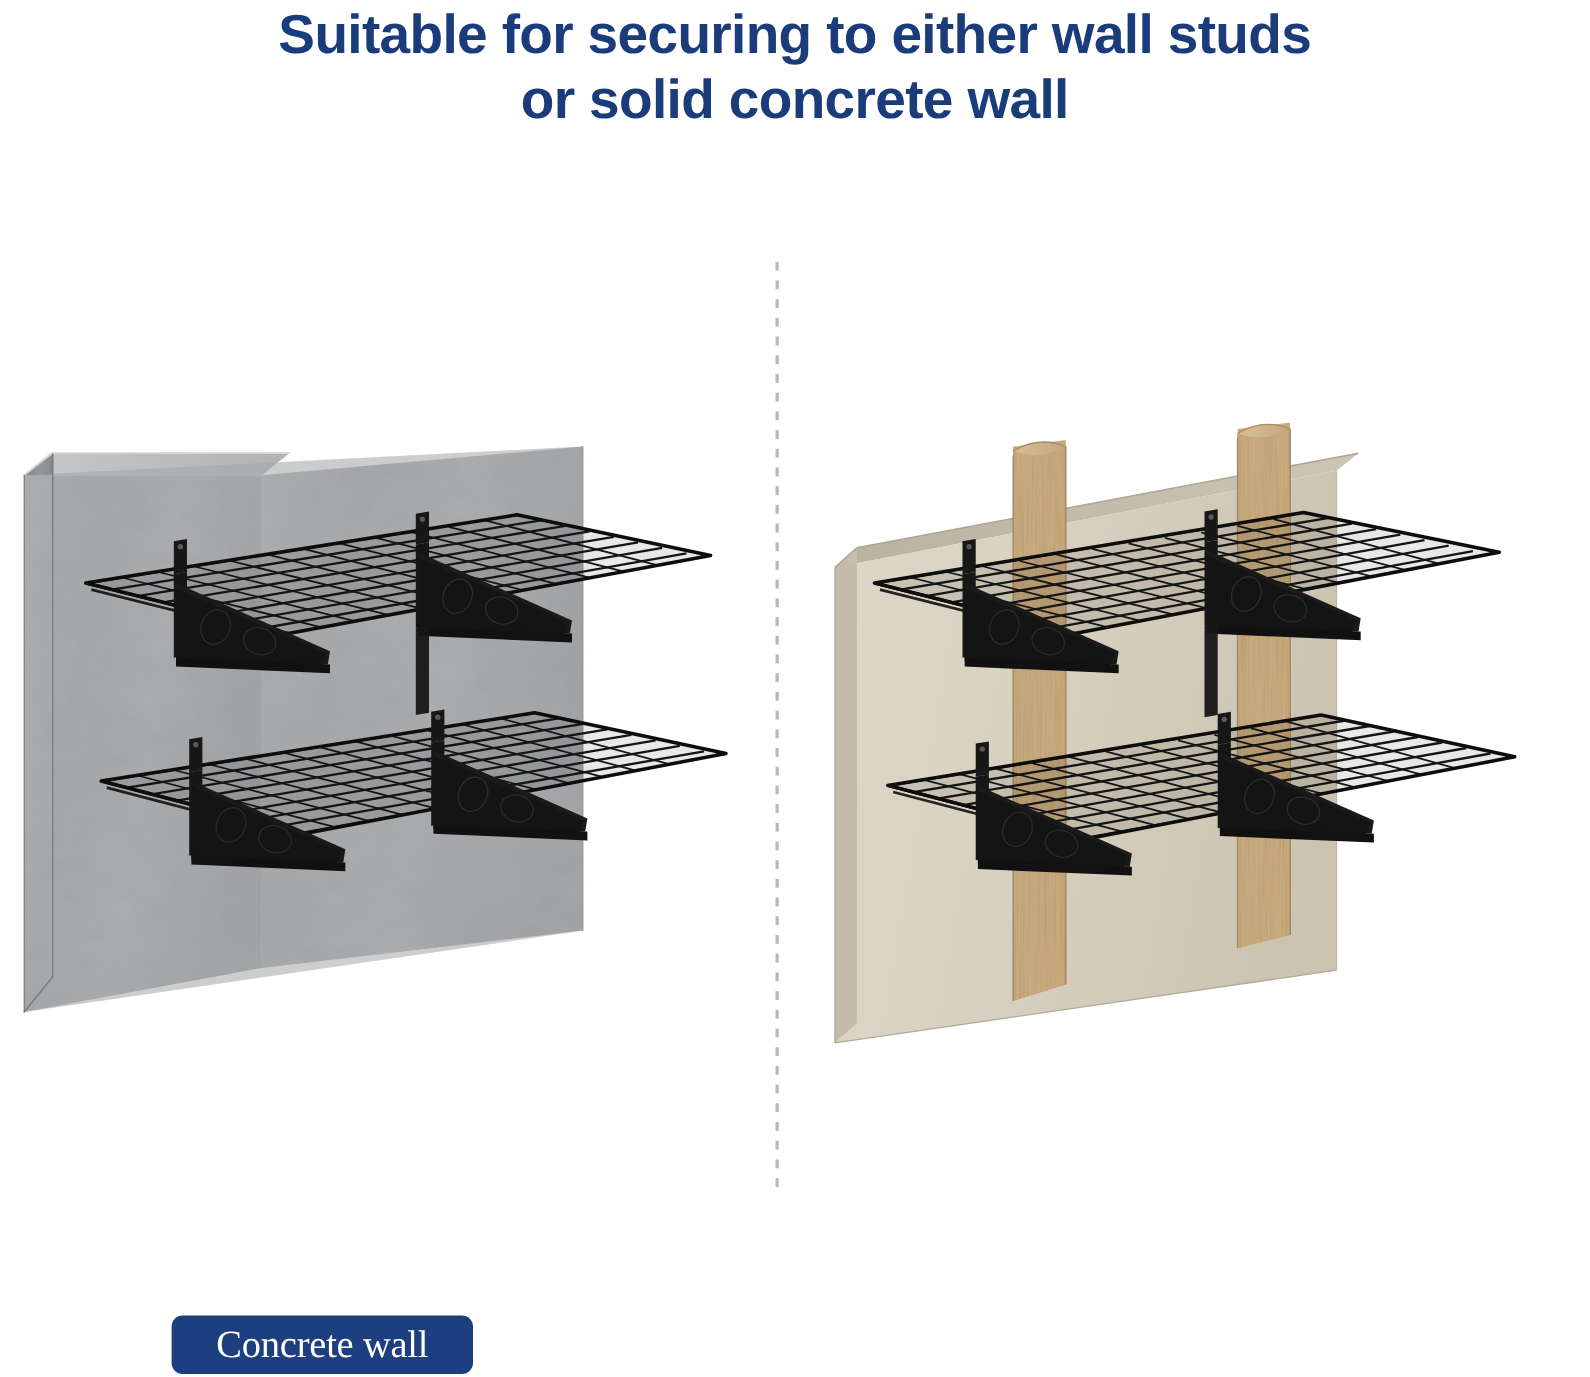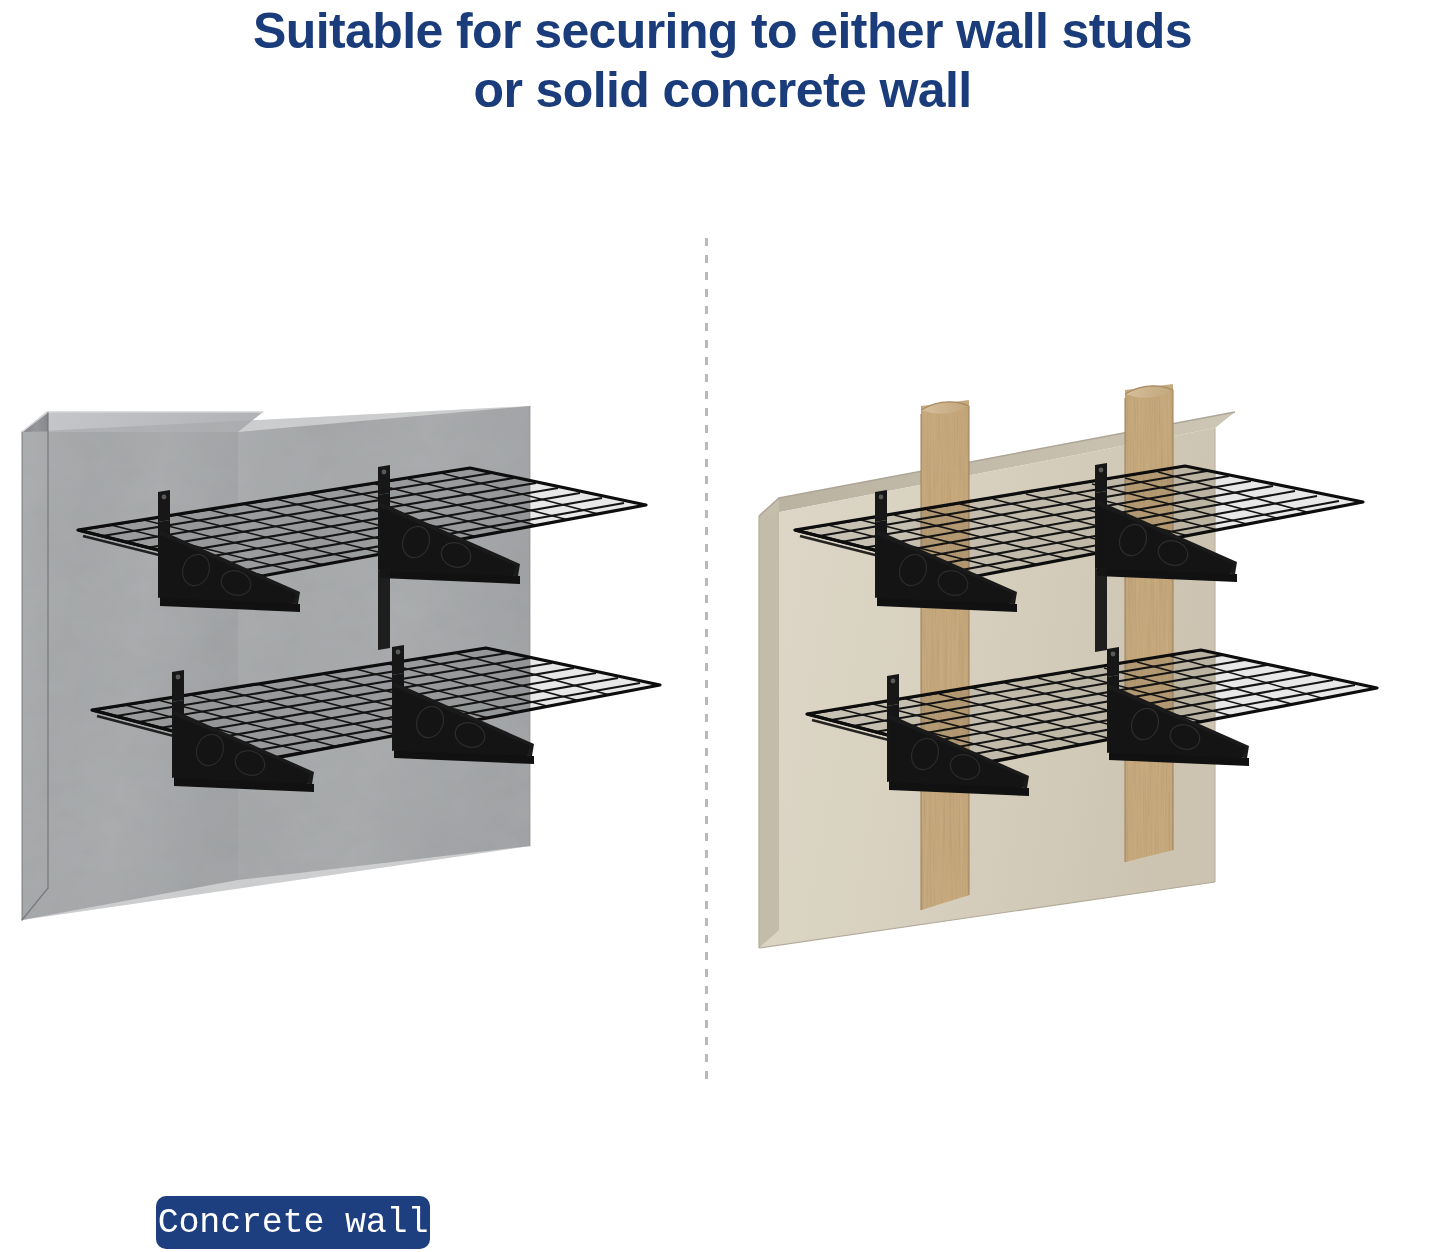--- a/index.html
+++ b/index.html
@@ -49,21 +49,21 @@
     background-size: 3px 17px;
     background-repeat: repeat-y;
   }
 
   
   .badge {
     position: absolute;
     background: #1d3f7f;
     color: #ffffff;
     border-radius: 10px;
-    font-family: Liberation Mono, monospace;
+    font-family: Liberation Serif, serif;
     font-size: 35px;
     font-weight: normal;
     letter-spacing: -0.2px;
     display: flex;
     align-items: center;
     justify-content: center;
     box-sizing: border-box;
   }
   #badge-concrete { left: 156px;  top: 1196px; width: 274px; height: 53px; }
   #badge-studs    { left: 1003px; top: 1196px; width: 262px; height: 53px; }

